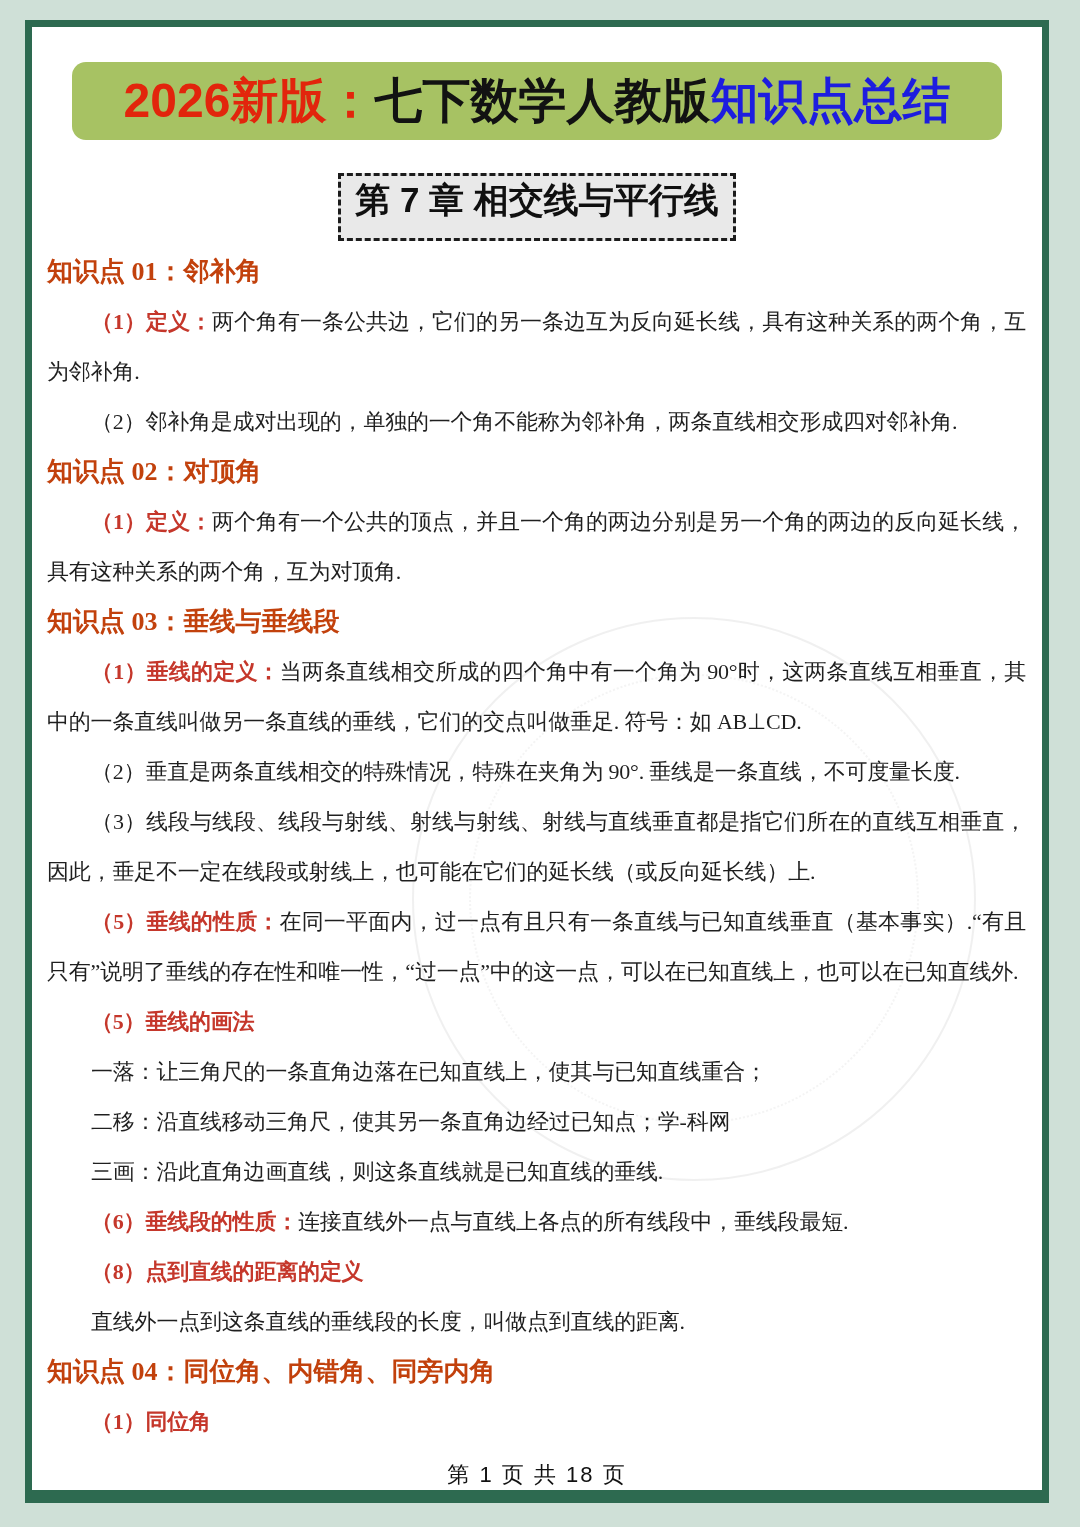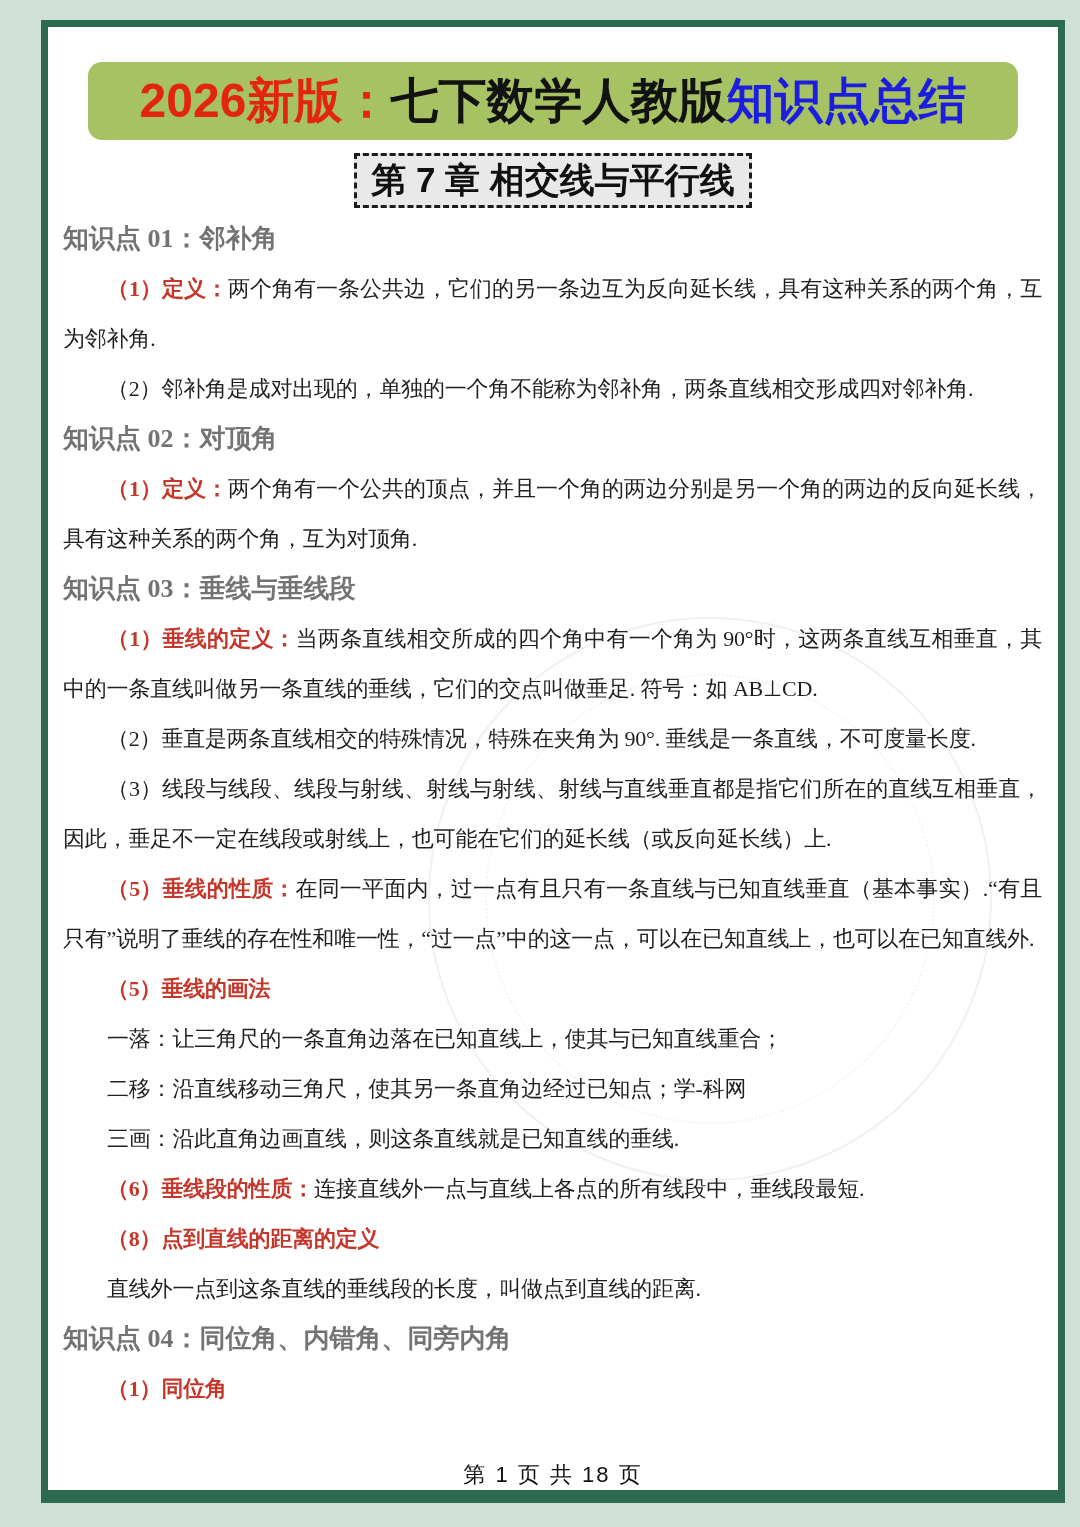--- a/index.html
+++ b/index.html
@@ -4,21 +4,21 @@
 <style>
   html, body { margin: 0; padding: 0; }
   body {
     width: 1080px; height: 1527px;
     background: #cfe0d7;
     position: relative;
     overflow: hidden;
     font-family: "Liberation Serif", serif;
   }
   .page {
-    position: absolute; left: 41px; top: 20px;
+    position: absolute; left: 25px; top: 20px;
     width: 1010px; height: 1463px;
     background: #ffffff;
     border: 7px solid #2d6a50;
     border-bottom-width: 13px;
   }
   .banner {
     margin: 35px auto 0;
     width: 930px; height: 78px;
     background: #a7c263;
     border-radius: 14px;
@@ -28,33 +28,33 @@
     white-space: nowrap;
   }
   .banner .b-red   { color: #e2250c; }
   .banner .b-black { color: #121212; }
   .banner .b-blue  { color: #1d1ddf; }
   .chapter-wrap { text-align: center; margin-top: 13px; }
   .chapter {
     display: inline-block;
     border: 3px dashed #1c1c1c;
     background: #e9e9e9;
-    padding: 1px 14px 1px;
+    padding: 1px 14px 14px;
     font-family: "Liberation Sans", sans-serif;
-    font-weight: bold; font-size: 35px; color: #101010;
+    font-weight: bold; font-size: 35px; color: #101010; margin-top: 20px;
   }
   .content {
     margin: 6px 16px 0 15px;
     font-size: 22px;
     color: #1f1f1f;
     text-align: justify;
     letter-spacing: -0.2px;
   }
   .kp-heading {
-    color: #737373;
+    color: #c2410c;
     font-weight: bold;
     font-size: 26px;
     line-height: 50px;
     letter-spacing: 0;
   }
   .para { margin: 0; line-height: 50px; }
   .lbl { color: #c5372b; font-weight: bold; margin-left: 44px; }
   .watermark {
     position: absolute; left: 380px; top: 590px;
     width: 560px; height: 560px;

